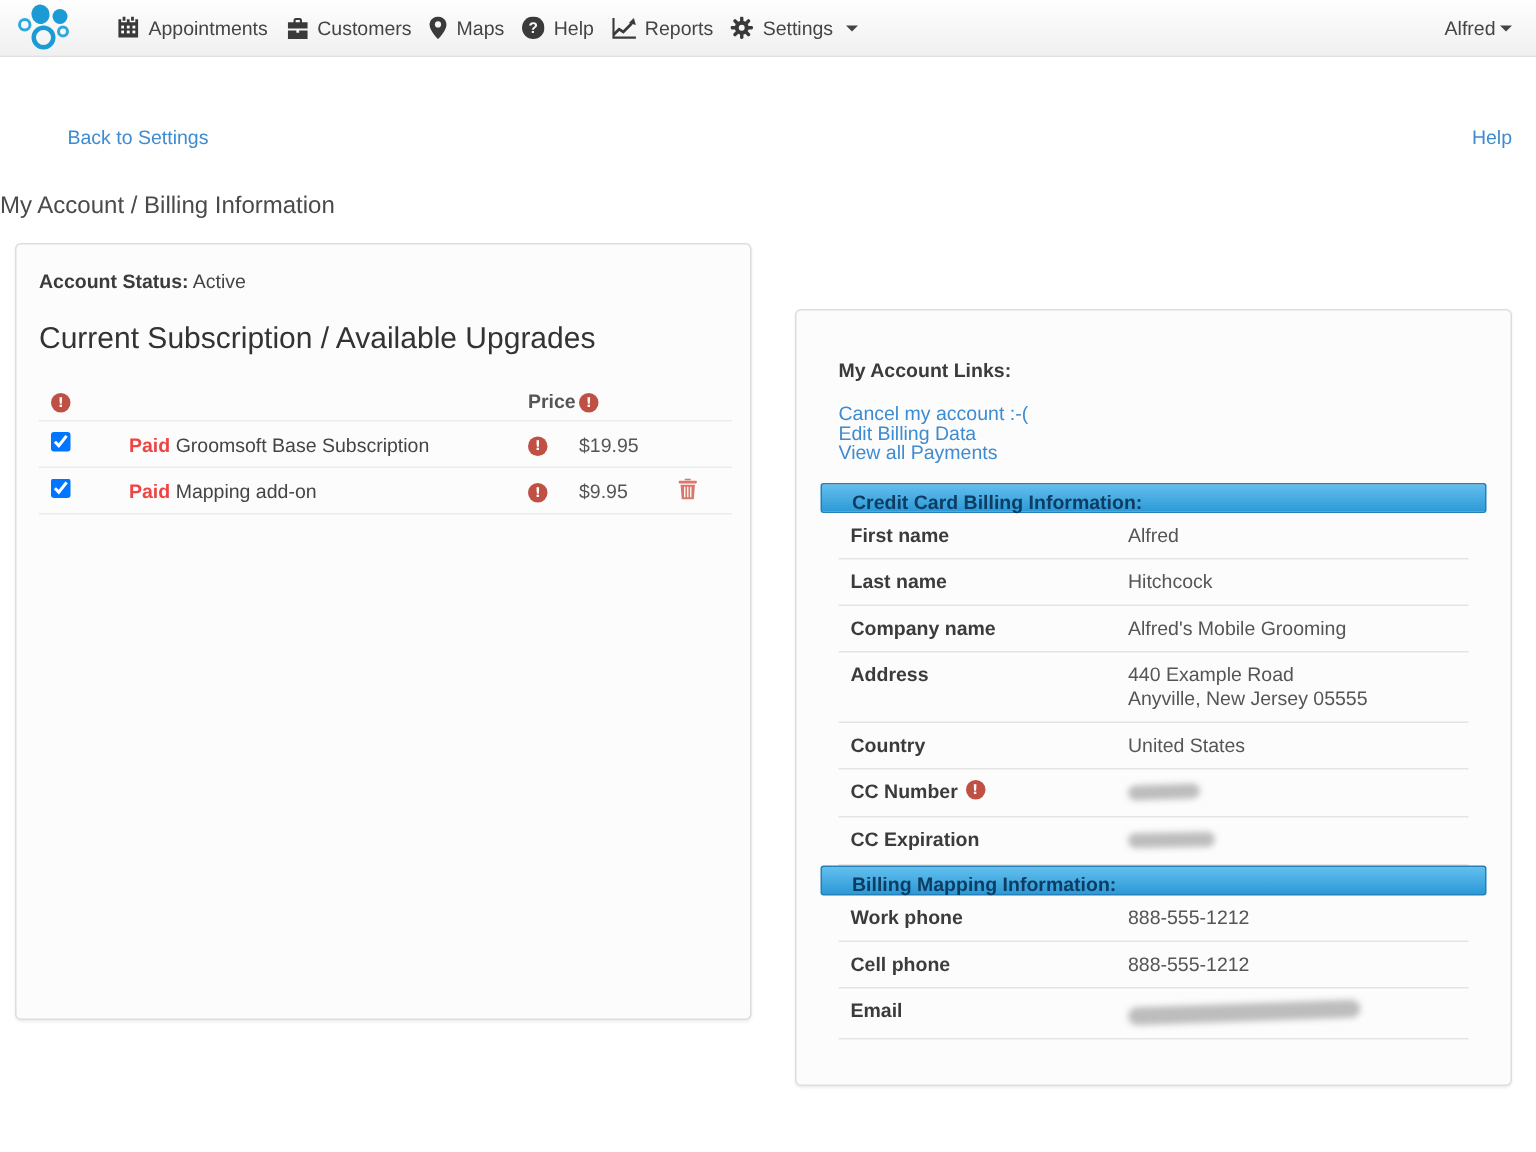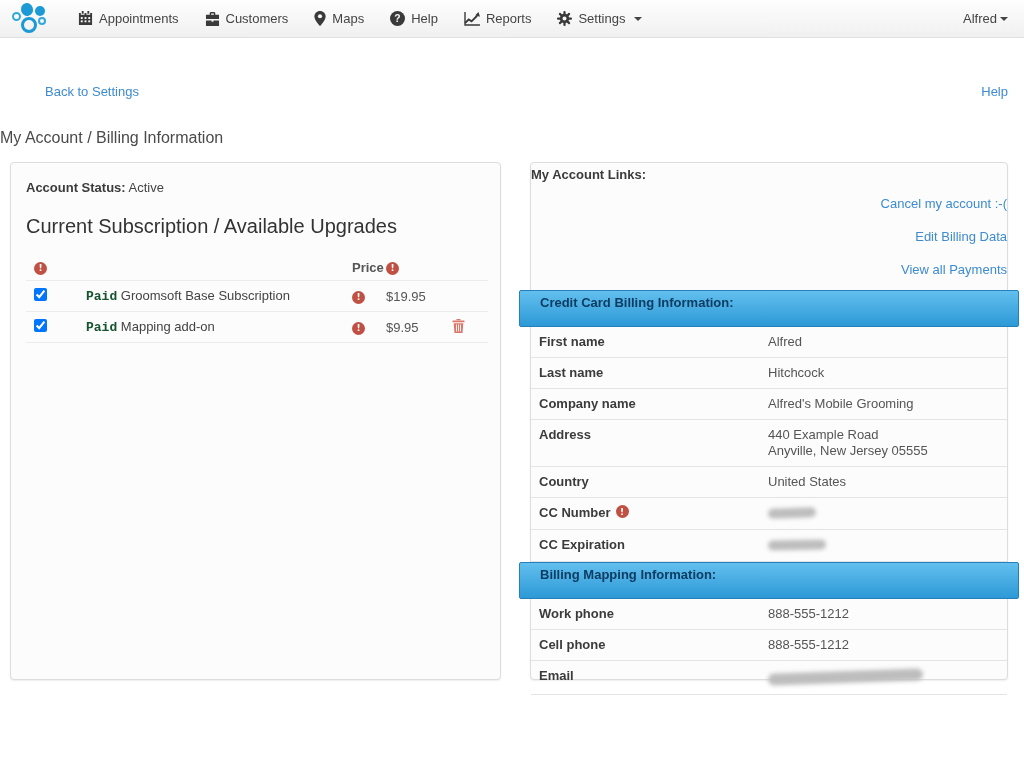--- a/index.html
+++ b/index.html
@@ -13,67 +13,67 @@
     border-bottom:1px solid #e0e0e0; display:flex; align-items:center; }
   .logo { width:60px; display:flex; justify-content:center; align-items:center;
     height:100%; cursor:pointer; }
   .paw { position:relative; width:36px; height:32px; }
   .paw i { position:absolute; border-radius:50%; }
   .paw .t1 { width:12px; height:13px; left:9px;  top:0;  background:var(--logo_blue,#1b9ad5); transform:rotate(-14deg); }
   .paw .t2 { width:10px; height:10px; left:23px; top:3px; background:var(--logo_blue,#1b9ad5); }
   .paw .t3 { width:9px;  height:9px;  left:0;   top:9px; border:2.5px solid var(--logo_light,#2fa9dd); }
   .paw .t4 { width:16px; height:16px; left:9px; top:14px; border:3.5px solid var(--logo_blue,#1b9ad5); }
   .paw .t5 { width:8px;  height:8px;  left:26px; top:14px; border:2px solid var(--logo_light,#2fa9dd); }
-  .nav-items { display:flex; align-items:center; gap:26px; margin-left:18px; }
+  .nav-items { display:flex; align-items:center; gap:12px; margin-left:18px; }
   .nav-item { display:flex; align-items:center; gap:6px; color:#444; cursor:pointer; }
   .nav-item svg { display:block; }
   .caret { width:0; height:0; border-left:4px solid transparent;
     border-right:4px solid transparent; border-top:4px solid #444; margin-left:3px; }
   .nav-user { margin-left:auto; margin-right:16px; display:flex; align-items:center; cursor:pointer; }
 
   
   a.link { color:var(--link_blue,#3d8bd0); text-decoration:none; cursor:pointer; }
   .back-link { position:absolute; top:84px; left:13px;margin-left:32px; }
   .help-link { position:absolute; top:84px; right:16px; }
   .page-title { position:absolute; top:129px; left:0; font-size:16px; color:#4a4a4a; }
 
   
   .panel { position:absolute; top:162px; background:#fcfcfc; border:1px solid #ddd;
     border-radius:4px; box-shadow:0 1px 2px rgba(0,0,0,0.07); }
   .panel-left  { left:10px;  width:491px; height:518px; padding:15px; }
-  .panel-right { left:530px; width:478px; height:518px; padding:0; }
+  .panel-right { left:530px; width:478px; height:518px; padding:28px;margin-top:44px; }
 
   
   .acct-status { margin-top:2px; }
   .acct-status b { color:#3b3b3b; }
   .sub-heading { font-size:20px; color:#333; margin-top:20px; }
   .sub-table { margin-top:16px; width:462px; }
   .trow { display:grid; grid-template-columns:48px 278px 34px 66px 36px;
     align-items:center; min-height:31px; border-bottom:1px solid #ececec; }
   .trow.head { min-height:27px; font-weight:bold; color:#3b3b3b; }
   .trow .c1 { padding-left:8px; }
   .trow .c2 { padding-left:12px; }
-  .trow .c2 b { color:#14532d;font-family:Liberation Mono, monospace; }
+  .trow .c2 b { color:#ef4444; }
   .trow .c4 { color:#555; }
   .info-badge { display:inline-flex; width:13px; height:13px; border-radius:50%;
     background:var(--info_icon,#c05043); color:#fff; font-size:9px; font-weight:bold;
     align-items:center; justify-content:center; cursor:pointer; font-family:"DejaVu Sans",sans-serif; }
   input[type=checkbox] { width:13px; height:13px; cursor:pointer; }
   .trash-btn { cursor:pointer; display:inline-flex; }
 
   
   .links-heading { font-weight:bold; color:#3b3b3b; margin-top:4px; }
-  .acct-links { margin-top:15px; display:flex; flex-direction:column; gap:20px; line-height:13px;align-items:flex-end; }
-  .section-bar { margin:14px -12px 0 -12px; height:37px; line-height:23px;
+  .acct-links { margin-top:15px; display:flex; flex-direction:column; gap:0; line-height:13px; }
+  .section-bar { margin:14px -12px 0 -12px; height:20px; line-height:23px;
     background:linear-gradient(var(--hdr_top,#63bfee),var(--hdr_bottom,#2c99d6));
     border:1px solid var(--hdr_border,#2480b8); border-radius:2px;
     padding-left:20px; font-weight:bold; color:var(--hdr_text,#0d3d63); }
   .section-bar.second { margin-top:0; }
   .frow { display:grid; grid-template-columns:185px 1fr; padding:7px 8px;
-    border-bottom:1px solid #e4e4e4; line-height:16px;gap:44px; }
+    border-bottom:1px solid #e4e4e4; line-height:16px; }
   .frow .flabel { font-weight:bold; color:#3b3b3b; display:flex; align-items:flex-start; gap:5px; }
   .frow .fvalue { color:#555; }
   .smudge { background:#bdbdbd; filter:blur(2px); border-radius:6px; height:10px; margin-top:3px; }
   .smudge.cc  { width:48px; transform:rotate(-2deg); }
   .smudge.exp { width:58px; transform:rotate(-1deg); }
   .smudge.email { width:155px; height:12px; transform:rotate(-2deg); }
 </style>
 </head>
 <body>
 

